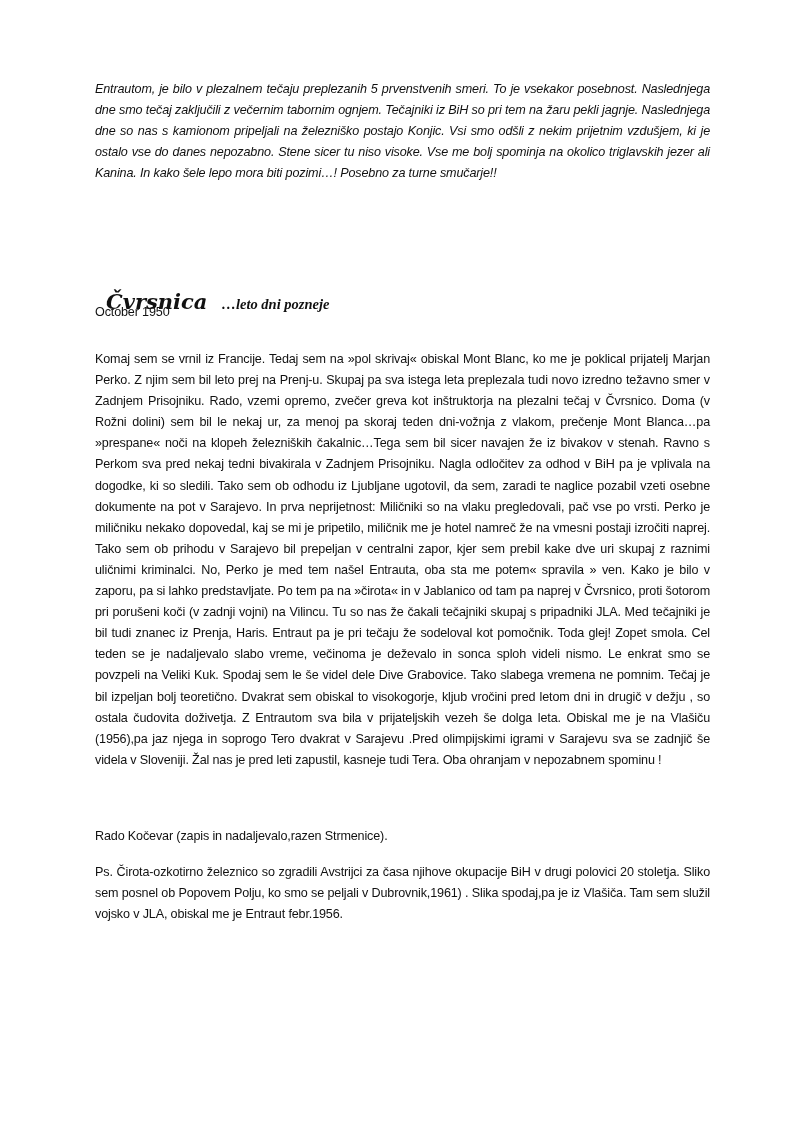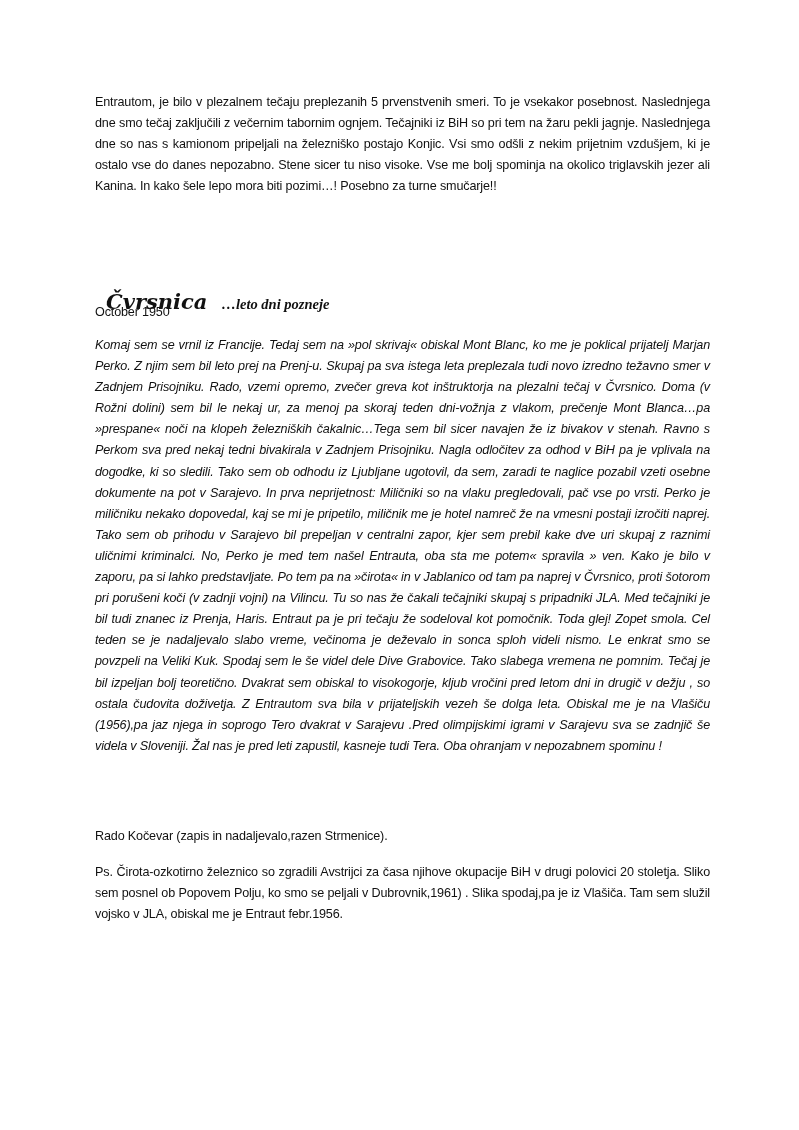--- a/index.html
+++ b/index.html
@@ -1,26 +1,26 @@
 <!DOCTYPE html>
 <html><head>
 <meta charset="utf-8">
 <style>
   html, body { margin: 0; padding: 0; background: #ffffff; }
   body { width: 799px; height: 1130px; position: relative; overflow: hidden;
          font-family: "Liberation Sans", sans-serif; color: #111; }
   .page { position: absolute; left: 95px; top: 0; width: 615px; }
   .p { font-size: 12.6px; line-height: 21.1px; text-align: justify; margin: 0;
        font-family: "Liberation Sans", sans-serif; letter-spacing: -0.15px; }
-  #p1 { position: absolute; top: 92px; }
+  #p1 { position: absolute; top: 79px; font-style: italic; }
   #heading { position: absolute; top: 276px; margin: 11px; white-space: nowrap; font-style: italic; }
   #h-title { font-family: "DejaVu Serif", serif; font-weight: bold; font-size: 21px; color: #111; }
   #h-sub { font-family: "Liberation Serif", serif; font-size: 14.5px; margin-left: 14px; color: #111; }
   #date { position: absolute; top: 302px; font-size: 12.6px; }
-  #p2 { position: absolute; top: 335px; font-style: italic; }
+  #p2 { position: absolute; top: 349px; }
   #sig { position: absolute; top: 826px; font-size: 12.6px; }
   #sig b { font-weight: normal; }
   #ps { position: absolute; top: 862px; }
 </style>
 </head>
 <body>
 
 <div class="page">
   <p id="p1" class="p">Entrautom, je bilo v plezalnem tečaju preplezanih 5 prvenstvenih  smeri. To je vsekakor posebnost. Naslednjega dne smo tečaj zaključili z večernim tabornim ognjem. Tečajniki iz BiH so pri tem na žaru pekli jagnje. Naslednjega dne so nas s kamionom pripeljali na železniško postajo Konjic. Vsi smo odšli z nekim prijetnim  vzdušjem, ki je ostalo vse do danes nepozabno. Stene sicer tu niso visoke. Vse me bolj spominja na okolico triglavskih jezer ali Kanina. In kako šele lepo mora biti  pozimi…! Posebno za turne smučarje!!</p>
 

